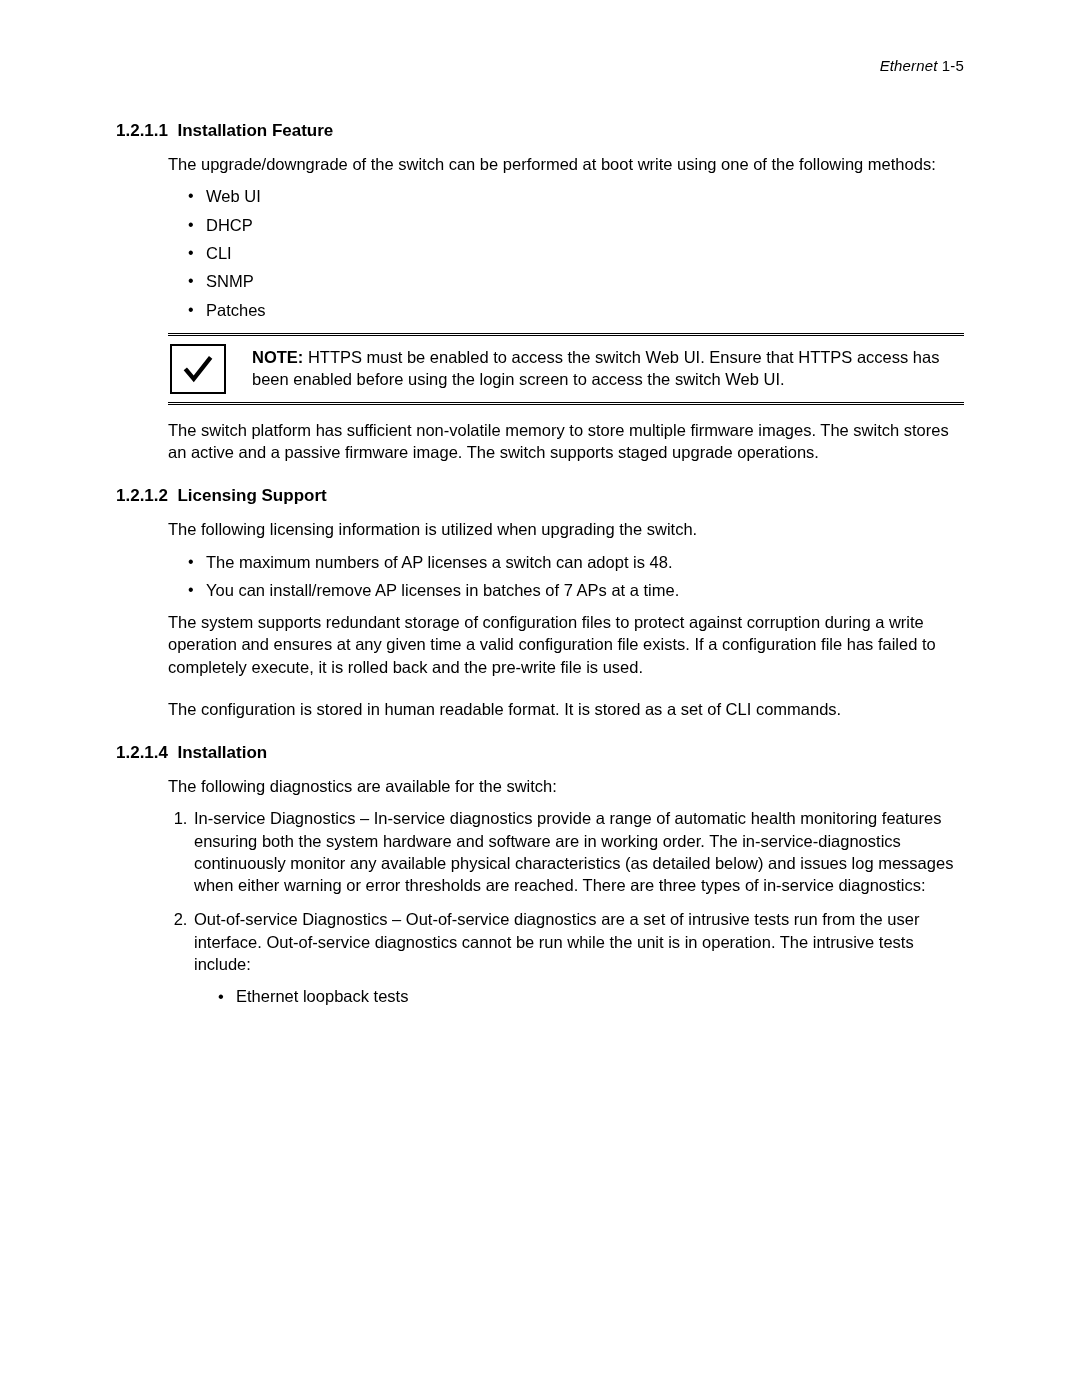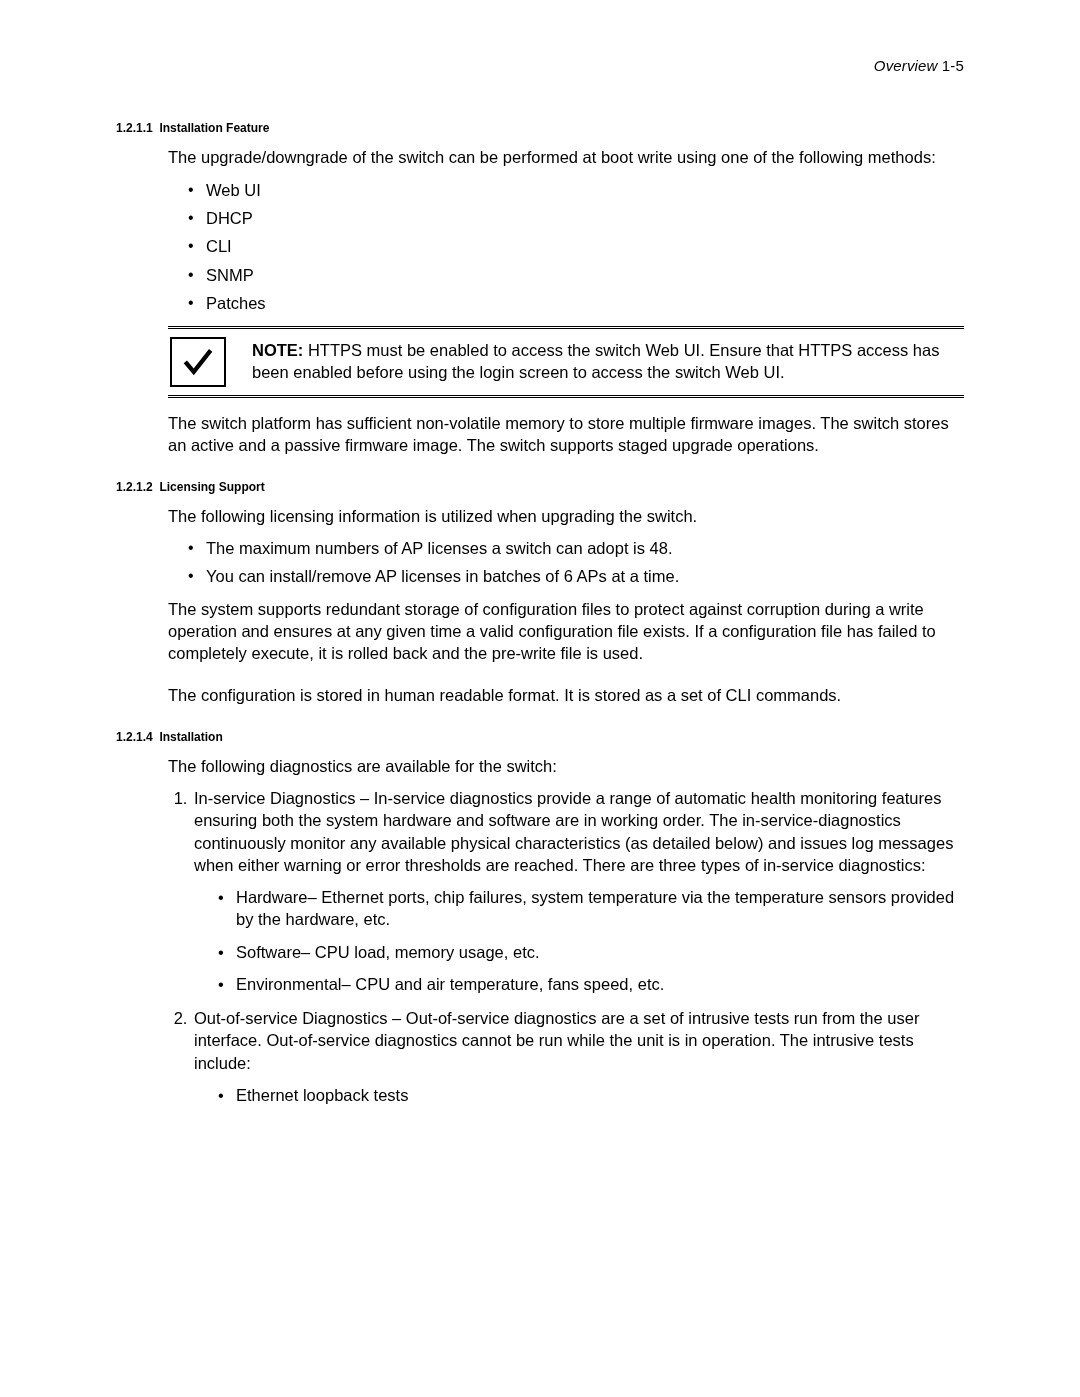--- a/index.html
+++ b/index.html
@@ -22,21 +22,21 @@
   }
   .running-head {
     text-align: right;
     font-size: 15px;
     margin-bottom: 44px;
     letter-spacing: 0.01em;
   }
   .running-head .rh-italic { font-style: italic; }
   .h4 {
     font-weight: 700;
-    font-size: 12px;
+    font-size: 17px;
     margin: 22px 0 10px 0;
   }
   .h4 .num { font-weight: 700; }
   .body-block {
     margin-left: 52px;
   }
   .para {
     margin: 8px 0 10px 0;
   }
   ul.bullets {
@@ -119,21 +119,21 @@
   }
   .tight { margin-top: 20px; }
   svg.check-icon { width: 34px; height: 34px; }
 </style>
 </head>
 <body>
 
 <div class="page">
 
   <div class="running-head">
-    <span class="rh-italic">Overview</span><span>  1-5</span>
+    <span class="rh-italic">Ethernet</span><span>  1-5</span>
   </div>
 
   <div class="h4">
     <span class="num">1.2.1.1</span>&nbsp;&nbsp;<span>Installation Feature</span>
   </div>
   <div class="body-block">
     <div class="para">The upgrade/downgrade of the switch can be performed at boot write using one of the following methods:</div>
     <ul class="bullets">
       <li>Web UI</li>
       <li>DHCP</li>
@@ -158,42 +158,37 @@
     <div class="para">The switch platform has sufficient non-volatile memory to store multiple firmware images. The switch stores an active and a passive firmware image. The switch supports staged upgrade operations.</div>
   </div>
 
   <div class="h4">
     <span class="num">1.2.1.2</span>&nbsp;&nbsp;<span>Licensing Support</span>
   </div>
   <div class="body-block">
     <div class="para">The following licensing information is utilized when upgrading the switch.</div>
     <ul class="bullets">
       <li>The maximum numbers of AP licenses a switch can adopt is 48.</li>
-      <li>You can install/remove AP licenses in batches of 6 APs at a time.</li>
+      <li>You can install/remove AP licenses in batches of 7 APs at a time.</li>
     </ul>
   </div>
 
   <div class="body-block">
     <div class="para">The system supports redundant storage of configuration files to protect against corruption during a write operation and ensures at any given time a valid configuration file exists. If a configuration file has failed to completely execute, it is rolled back and the pre-write file is used.</div>
     <div class="para tight">The configuration is stored in human readable format. It is stored as a set of CLI commands.</div>
   </div>
 
   <div class="h4">
     <span class="num">1.2.1.4</span>&nbsp;&nbsp;<span>Installation</span>
   </div>
   <div class="body-block">
     <div class="para">The following diagnostics are available for the switch:</div>
     <ol class="numlist">
       <li>
         <span>In-service Diagnostics – In-service diagnostics provide a range of automatic health monitoring features ensuring both the system hardware and software are in working order. The in-service-diagnostics continuously monitor any available physical characteristics (as detailed below) and issues log messages when either warning or error thresholds are reached. There are three types of in-service diagnostics:</span>
-        <ul class="sub-bullets">
-          <li>Hardware– Ethernet ports, chip failures, system temperature via the temperature sensors provided by the hardware, etc.</li>
-          <li>Software– CPU load, memory usage, etc.</li>
-          <li>Environmental– CPU and air temperature, fans speed, etc.</li>
-        </ul>
       </li>
       <li>
         <span>Out-of-service Diagnostics – Out-of-service diagnostics are a set of intrusive tests run from the user interface. Out-of-service diagnostics cannot be run while the unit is in operation. The intrusive tests include:</span>
         <ul class="sub-bullets">
           <li>Ethernet loopback tests</li>
         </ul>
       </li>
     </ol>
   </div>
 

